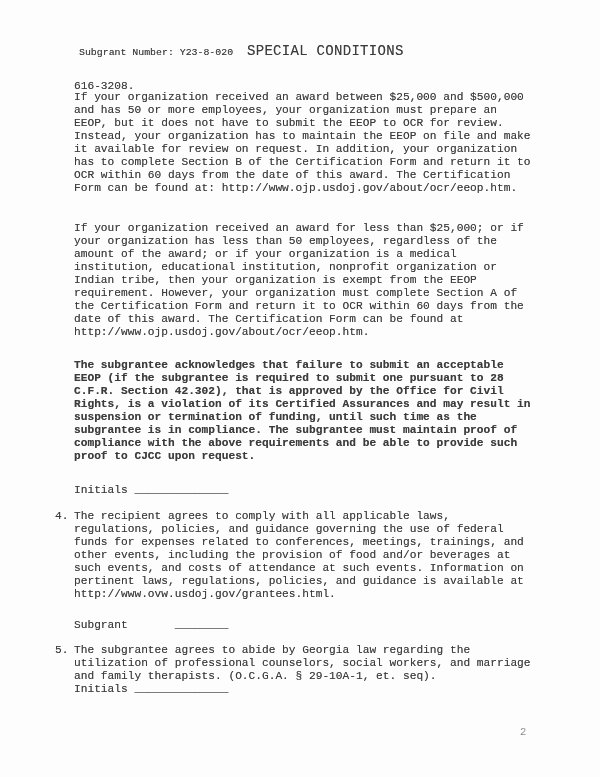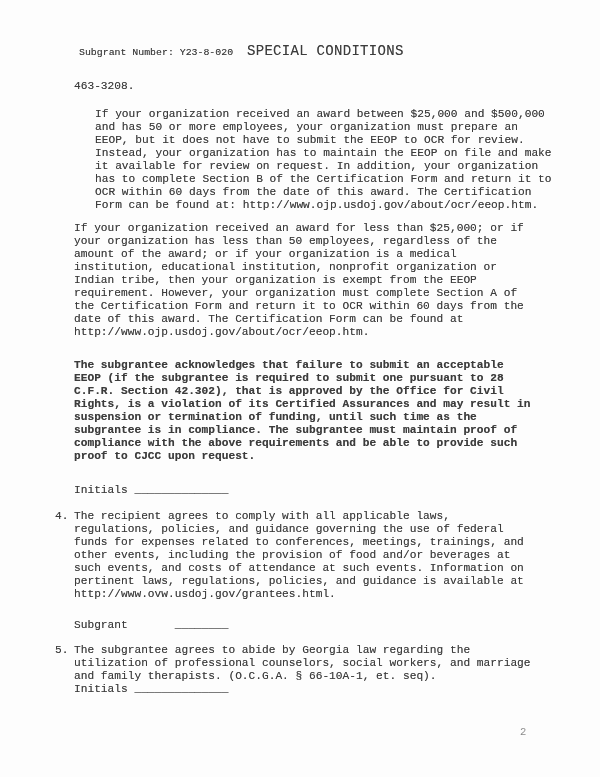--- a/index.html
+++ b/index.html
@@ -57,23 +57,23 @@
 </style>
 </head>
 <body>
 
 <div class="page">
 
   <div class="block header-label" style="top:47px; left:71px;margin-left:8px;">Subgrant Number: Y23-8-020</div>
 
   <div class="block header-title" style="top:45px; left:247px;">SPECIAL CONDITIONS</div>
 
-  <div class="block" style="top:80px; left:74px;">463-3208.</div>
+  <div class="block" style="top:80px; left:74px;">616-3208.</div>
 
-  <div class="block para" style="top:108px; left:74px;margin-left:21px;">If your organization received an award between $25,000 and $500,000
+  <div class="block para" style="top:91px; left:74px;">If your organization received an award between $25,000 and $500,000
 and has 50 or more employees, your organization must prepare an
 EEOP, but it does not have to submit the EEOP to OCR for review.
 Instead, your organization has to maintain the EEOP on file and make
 it available for review on request. In addition, your organization
 has to complete Section B of the Certification Form and return it to
 OCR within 60 days from the date of this award. The Certification
 Form can be found at: http://www.ojp.usdoj.gov/about/ocr/eeop.htm.</div>
 
   <div class="block para" style="top:222px; left:74px;">If your organization received an award for less than $25,000; or if
 your organization has less than 50 employees, regardless of the
@@ -106,19 +106,19 @@
 pertinent laws, regulations, policies, and guidance is available at
 http://www.ovw.usdoj.gov/grantees.html.</span>
   </div>
 
   <div class="block" style="top:619px; left:74px;">Subgrant       ________</div>
 
   <div class="block list-item" style="top:644px; left:55px;">
     <span class="item-number">5.</span>
     <span class="item-text">The subgrantee agrees to abide by Georgia law regarding the
 utilization of professional counselors, social workers, and marriage
-and family therapists. (O.C.G.A. § 66-10A-1, et. seq).
+and family therapists. (O.C.G.A. § 29-10A-1, et. seq).
 Initials ______________</span>
   </div>
 
   <div class="block page-number" style="top:726px; left:520px;">2</div>
 
 </div>
 
 </body></html>

